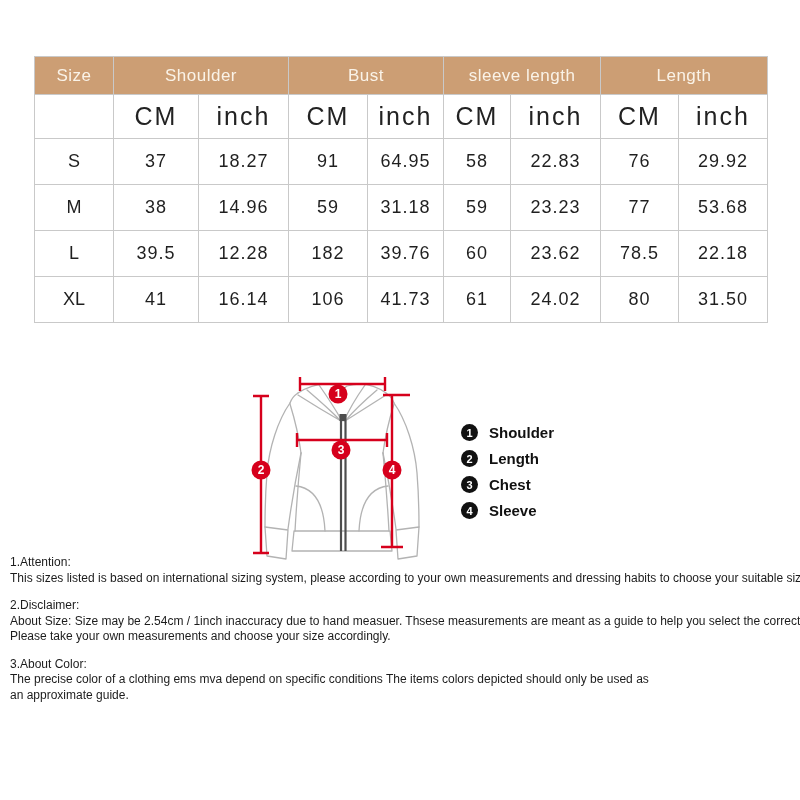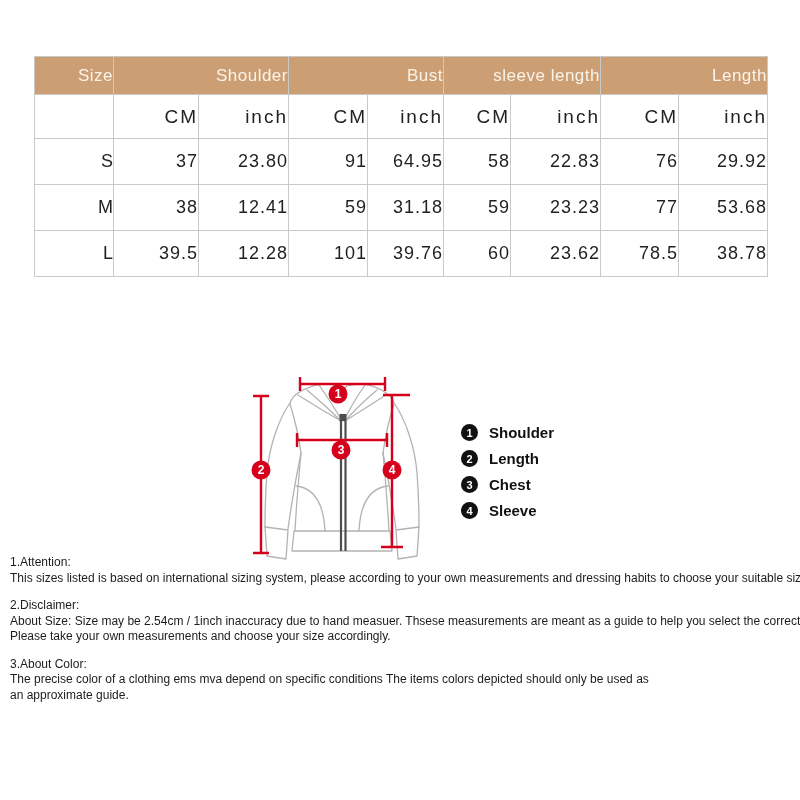--- a/index.html
+++ b/index.html
@@ -7,30 +7,30 @@
     width:800px;height:800px;background:#ffffff;position:relative;overflow:hidden;
     font-family:"Liberation Sans",sans-serif;color:var(--text-ink,#1c1c1c);
   }
   
   .size-table{
     position:absolute;left:34px;top:56px;width:733px;
     border-collapse:collapse;table-layout:fixed;
   }
   .size-table th,.size-table td{
     border:1px solid var(--grid-line,#c9c9c9);
-    text-align:right;vertical-align:middle;
+    text-align:center;vertical-align:middle;
     font-weight:normal;padding:0;
   }
   .group-row th{
     background:var(--header-bg,#cc9e74);
     color:var(--header-text,#faf3e8);
     height:37px;font-size:17px;letter-spacing:.5px;
   }
   .unit-row th{
-    height:43px;font-size:19px;letter-spacing:2px;color:#222;
+    height:43px;font-size:25px;letter-spacing:2px;color:#222;
   }
   .size-table tbody td{
     height:45px;font-size:18px;letter-spacing:1px;color:#1f1f1f;background:#fff;
   }
   .size-table tbody td.size-cell{letter-spacing:0;}
   
   .diagram-svg{position:absolute;left:240px;top:370px;}
   .sketch path{fill:none;stroke:var(--sketch-gray,#b3b3b3);stroke-width:1.3;stroke-linecap:round;stroke-linejoin:round;}
   .zip line{stroke:var(--zipper-gray,#4d4d4d);stroke-width:2.2;}
   .zip rect{fill:var(--zipper-gray,#4d4d4d);}
@@ -82,49 +82,60 @@
       <th>CM</th>
       <th>inch</th>
       <th>CM</th>
       <th>inch</th>
     </tr>
   </thead>
   <tbody>
     <tr>
       <td class="size-cell">S</td>
       <td>37</td>
-      <td>23.80</td>
+      <td>18.27</td>
       <td>91</td>
       <td>64.95</td>
       <td>58</td>
       <td>22.83</td>
       <td>76</td>
       <td>29.92</td>
     </tr>
     <tr>
       <td class="size-cell">M</td>
       <td>38</td>
-      <td>12.41</td>
+      <td>14.96</td>
       <td>59</td>
       <td>31.18</td>
       <td>59</td>
       <td>23.23</td>
       <td>77</td>
       <td>53.68</td>
     </tr>
     <tr>
       <td class="size-cell">L</td>
       <td>39.5</td>
       <td>12.28</td>
-      <td>101</td>
+      <td>182</td>
       <td>39.76</td>
       <td>60</td>
       <td>23.62</td>
       <td>78.5</td>
-      <td>38.78</td>
+      <td>22.18</td>
+    </tr>
+    <tr>
+      <td class="size-cell">XL</td>
+      <td>41</td>
+      <td>16.14</td>
+      <td>106</td>
+      <td>41.73</td>
+      <td>61</td>
+      <td>24.02</td>
+      <td>80</td>
+      <td>31.50</td>
     </tr>
   </tbody>
 </table>
 
 <svg class="diagram-svg" width="220" height="200" viewBox="0 0 220 200">
   <g class="sketch">
     <path d="M58,23 Q78,10 99,16 L103,19 L107,16 Q128,10 146,23"></path>
     <path d="M58,23 Q52,27 50,33 M146,23 Q152,27 154,33"></path>
     <path d="M58,25 Q80,39 101,51 M67,20 Q87,37 101,51 M79,15 Q93,35 102,51"></path>
     <path d="M146,25 Q124,39 105,51 M137,20 Q117,37 105,51 M125,15 Q111,35 104,51"></path>

